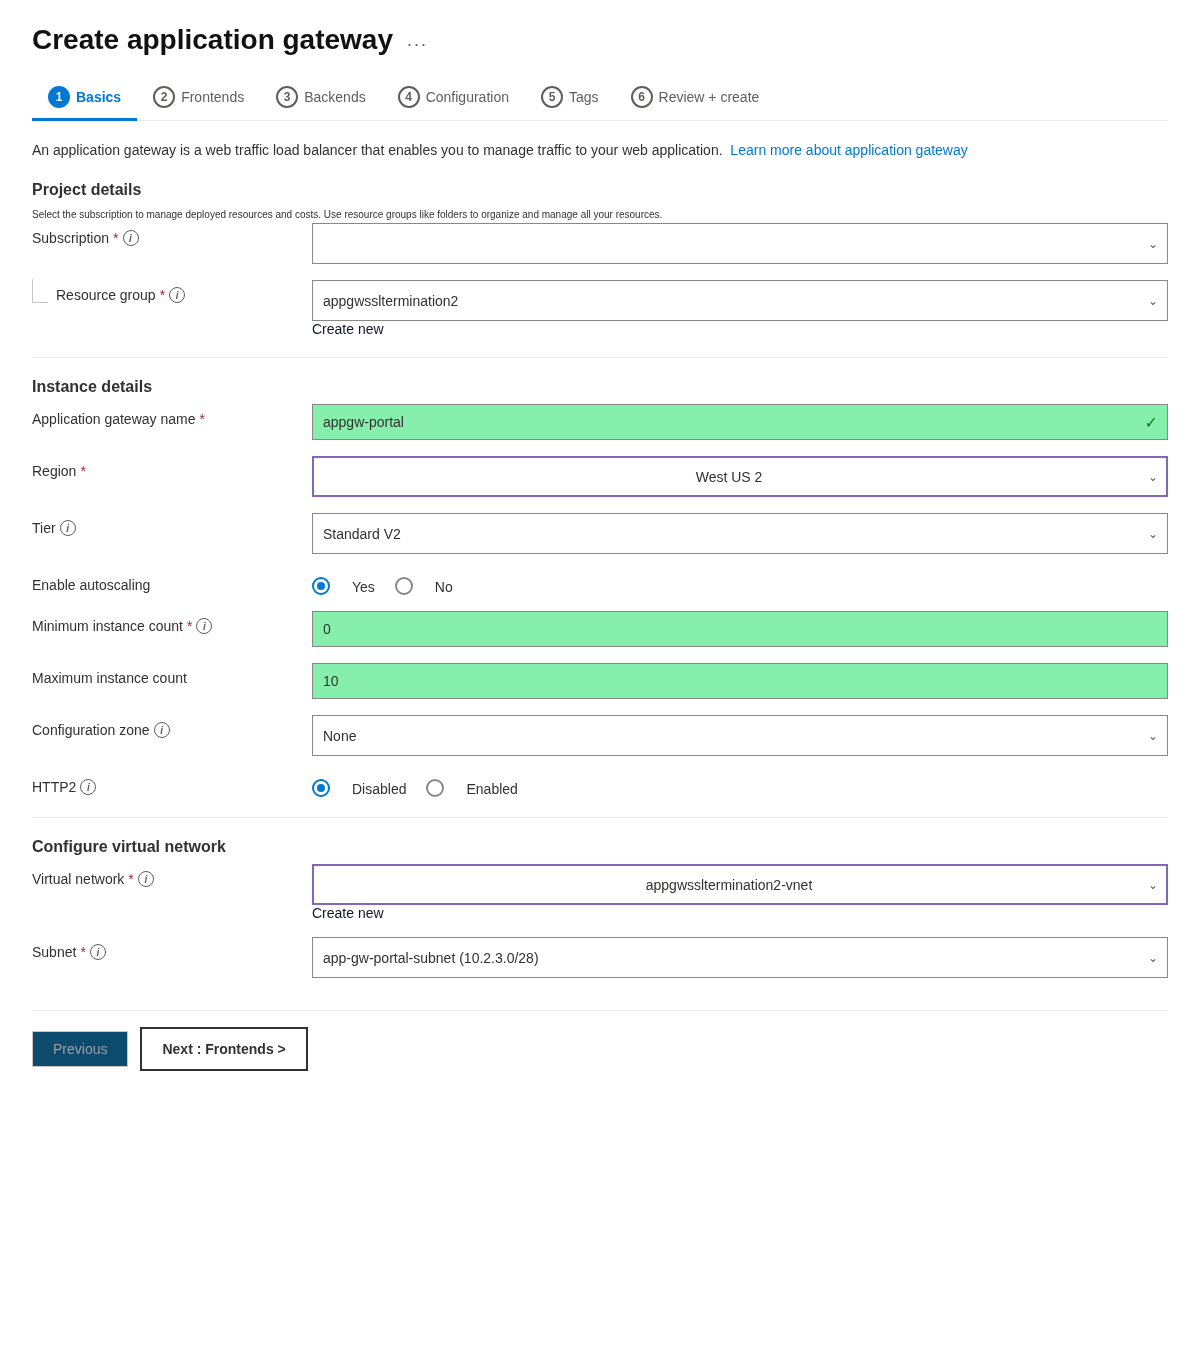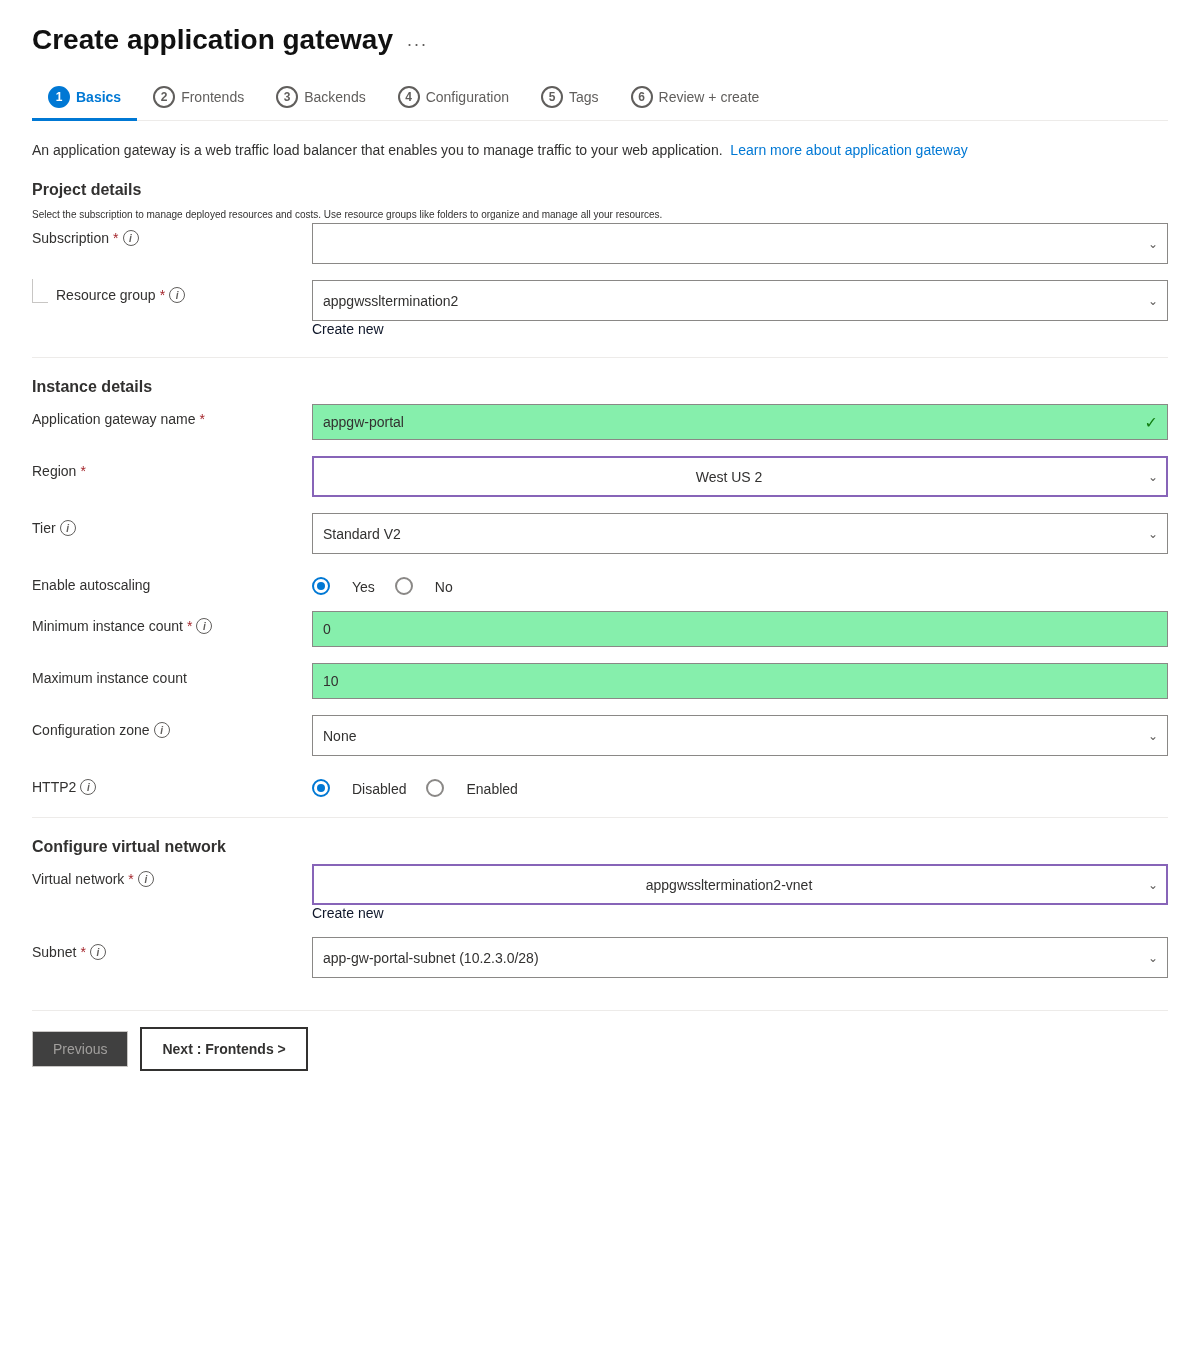--- a/index.html
+++ b/index.html
@@ -251,21 +251,21 @@
       border: 1px solid #8a8886;
       background: #fff;
       color: #323130;
       font-size: 14px;
       cursor: pointer;
       font-family: inherit;
     }
     .btn-secondary:disabled, .btn-secondary.disabled {
       color: #a19f9d;
       border-color: #c8c6c4;
-      background: #404040;
+      background: #0c4a6e;
       cursor: default;
     }
     .btn-primary-outline {
       height: 44px;
       padding: 0 20px;
       border: 2px solid #323130;
       background: #fff;
       color: #323130;
       font-size: 14px;
       cursor: pointer;

